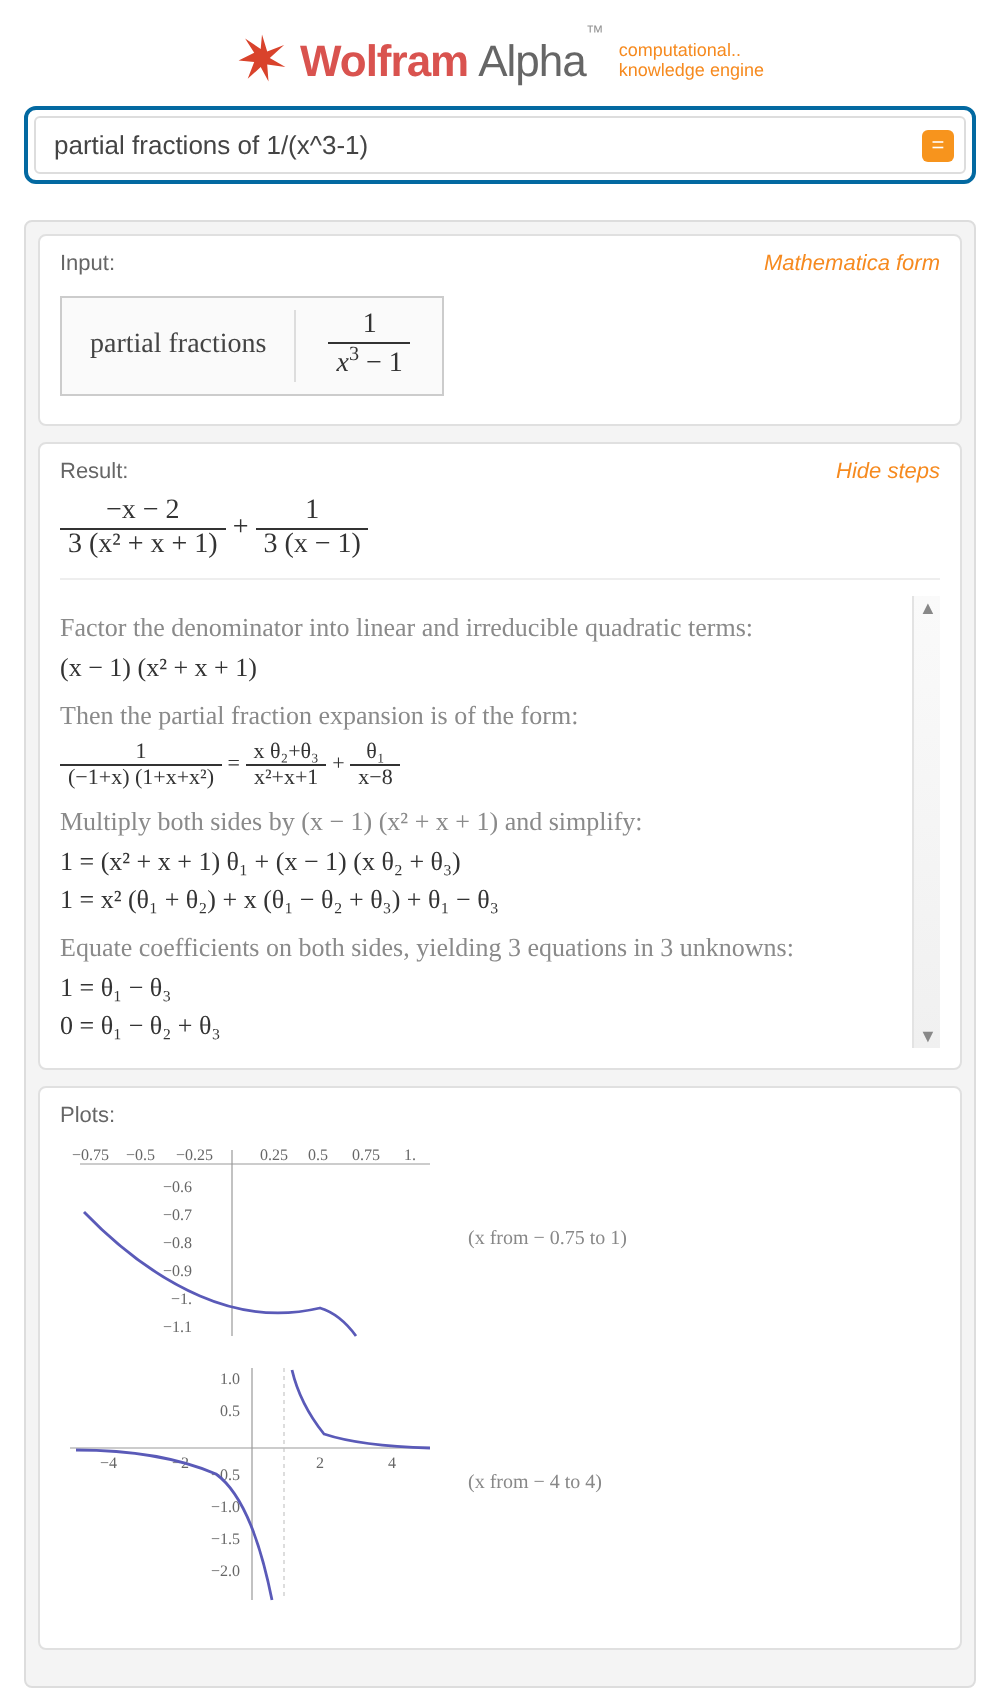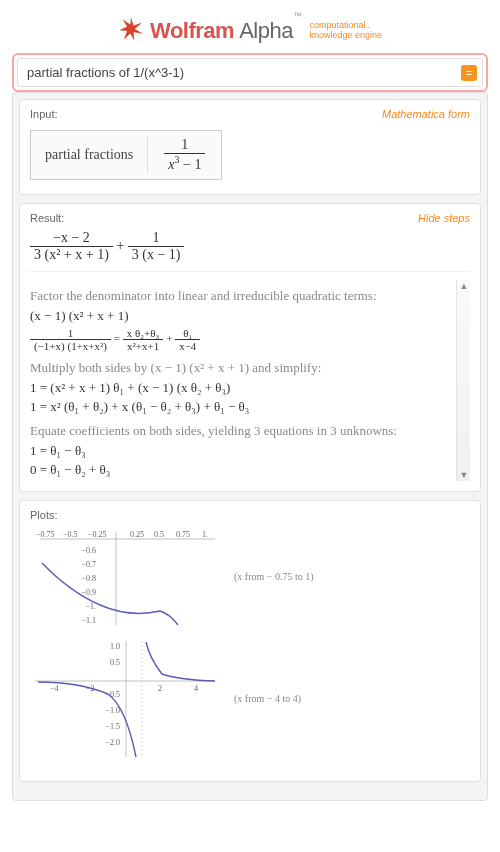--- a/index.html
+++ b/index.html
@@ -11,21 +11,21 @@
     font-size: 12px;
     color: #333;
   }
   .page { padding: 10px 12px; }
   .header { display: flex; align-items: center; justify-content: center; gap: 6px; margin: 6px 0 8px; }
   .logo-type { display:flex; align-items:center; gap:5px; }
   .brand1 { color:#d9534f; font-size:22px; font-weight:600; letter-spacing:-0.5px; }
   .brand2 { color:#666; font-size:22px; font-weight:400; letter-spacing:-0.5px; }
   .brand2 sup { font-size:9px; color:#999; top:-10px; position:relative;}
   .tagline { font-size:9px; color:#f68a1f; line-height:1.1; margin-left:2px;}
-  .qbox-wrap { border:2px solid #fca5a5; border-radius:6px; padding:3px; margin-bottom:0;}
+  .qbox-wrap { border:2px solid #0369a1; border-radius:6px; padding:3px; margin-bottom:18px;}
   .qbox { display:flex; align-items:center; background:#fff; border:1px solid #ddd; border-radius:3px; padding:4px 5px; }
   .qbox input { flex:1; border:none; outline:none; font-size:13px; color:#444; padding:2px 4px; }
   .qbox .go { width:16px; height:16px; background:#f7941d; border-radius:3px; display:flex; align-items:center; justify-content:center; color:#fff; font-size:11px; cursor:pointer; }
   .pod-group { background:#f4f4f4; border:1px solid #ddd; border-radius:4px; padding:6px; margin-bottom:12px;}
   .pod { background:#fff; border:1px solid #e0e0e0; border-radius:4px; margin-bottom:8px; padding:8px 10px 10px; }
   .pod:last-child { margin-bottom:12px; }
   .pod-hd { display:flex; justify-content:space-between; font-size:11px; color:#666; margin-bottom:6px;}
   .pod-link { color:#f68a1f; font-style:italic; cursor:pointer;}
   .input-box { display:inline-flex; align-items:center; border:1px solid #ccc; background:#fafafa; margin:4px 0; }
   .input-box .lbl { padding:10px 14px; font-family:Georgia,serif; font-size:14px; color:#444; border-right:1px solid #ddd;}
@@ -111,26 +111,27 @@
         <span class="frac">
           <span class="num">1</span>
           <span class="den">3 (x − 1)</span>
         </span>
       </div>
 
       <div class="steps">
         <div class="gray">Factor the denominator into linear and irreducible quadratic terms:</div>
         <div class="eq">(x − 1) (x² + x + 1)</div>
 
+        <div class="gray">Then the partial fraction expansion is of the form:</div>
         <div class="eq small-frac">
           <span class="frac"><span class="num">1</span><span class="den">(−1+x) (1+x+x²)</span></span>
           <span> = </span>
           <span class="frac"><span class="num">x θ₂+θ₃</span><span class="den">x²+x+1</span></span>
           <span> + </span>
-          <span class="frac"><span class="num">θ₁</span><span class="den">x−4</span></span>
+          <span class="frac"><span class="num">θ₁</span><span class="den">x−8</span></span>
         </div>
 
         <div class="gray">Multiply both sides by (x − 1) (x² + x + 1) and simplify:</div>
         <div class="eq">1 = (x² + x + 1) θ₁ + (x − 1) (x θ₂ + θ₃)</div>
 
         <div class="eq">1 = x² (θ₁ + θ₂) + x (θ₁ − θ₂ + θ₃) + θ₁ − θ₃</div>
 
         <div class="gray">Equate coefficients on both sides, yielding 3 equations in 3 unknowns:</div>
         <div class="eq">1 = θ₁ − θ₃</div>
         <div class="eq">0 = θ₁ − θ₂ + θ₃</div>

